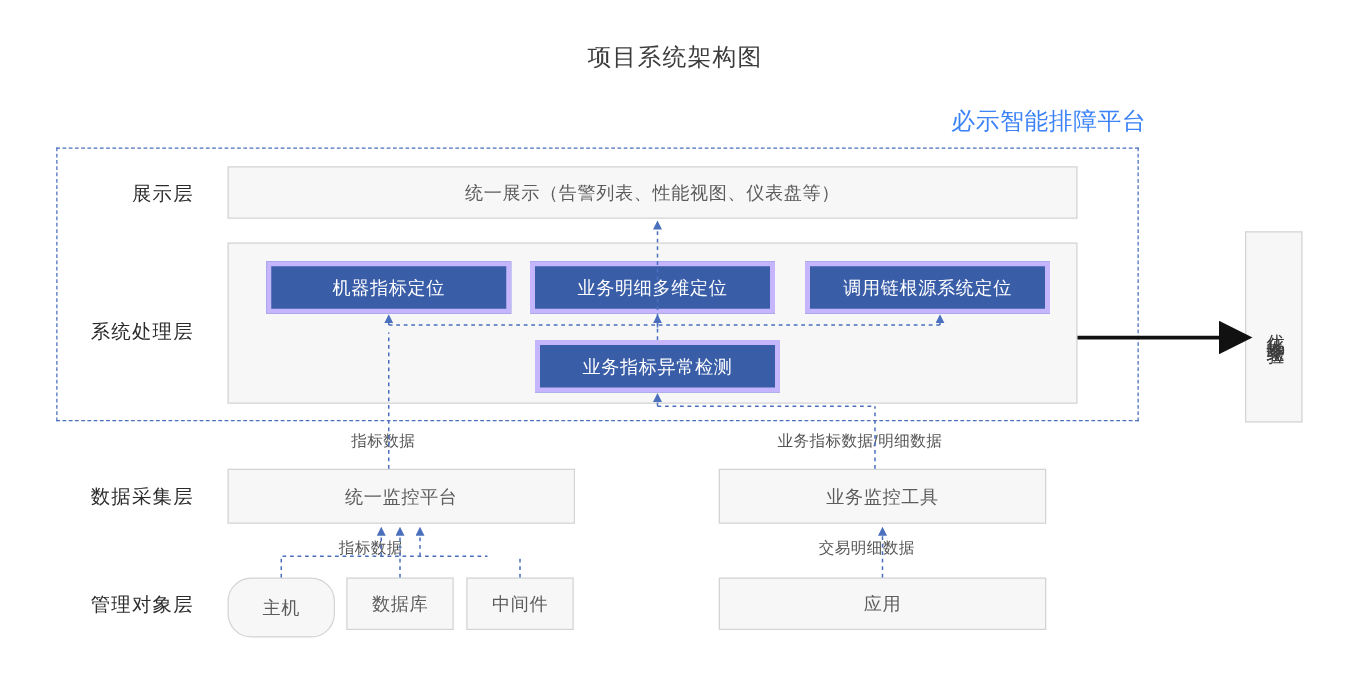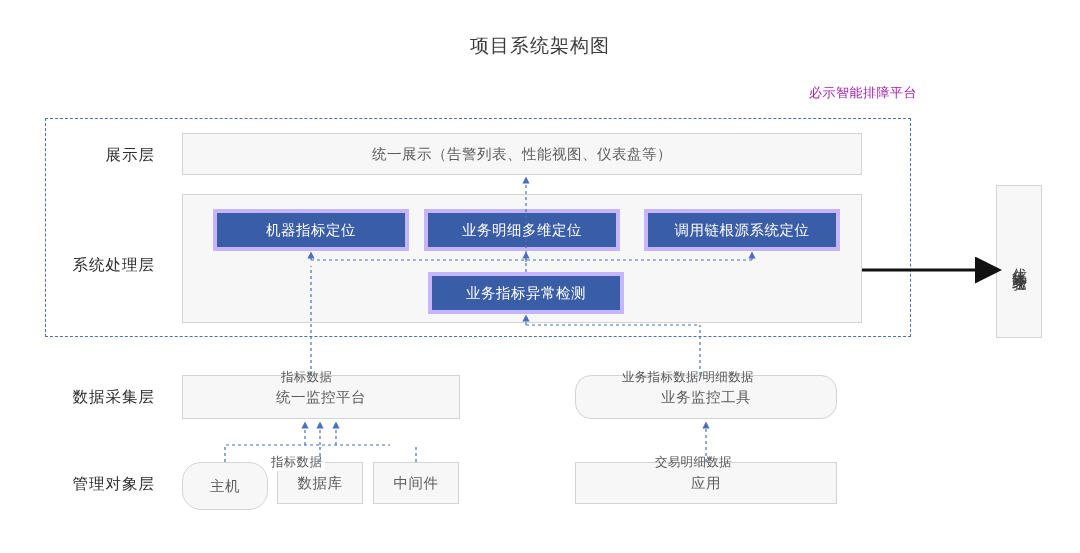--- a/index.html
+++ b/index.html
@@ -26,22 +26,22 @@
     text-align: center;
     font-size: 19px;
     color: #3c3c3c;
     letter-spacing: 1px;
   }
 
   
   .platform-label {
     position: absolute;
     right: 163px; top: 84px;
-    font-size: 13px;
-    color: #a21caf;
+    font-size: 19px;
+    color: #3b82f6;
     letter-spacing: 0.5px;
     text-align: right;
   }
 
   
   .dashed-region {
     position: absolute;
     left: 45px; top: 118px;
     width: 866px; height: 219px;
     border: 1.5px dashed #4a6fbd;
@@ -97,21 +97,21 @@
     font-size: 14.5px;
     color: #ffffff;
     letter-spacing: 0.5px;
   }
   .bbox-machine  { left: 213px; top: 209px; width: 196px; height: 42px; }
   .bbox-detail   { left: 424px; top: 209px; width: 196px; height: 42px; }
   .bbox-trace    { left: 644px; top: 209px; width: 196px; height: 42px; }
   .bbox-anomaly  { left: 428px; top: 272px; width: 196px; height: 42px; }
 
   .box-unimon    { left: 182px; top: 375px; width: 278px; height: 44px; }
-  .box-bizmon    { left: 575px; top: 375px; width: 262px; height: 44px; border-radius: 16px; }
+  .box-bizmon    { left: 575px; top: 375px; width: 262px; height: 44px; }
   .box-host      { left: 182px; top: 462px; width: 86px;  height: 48px; border-radius: 19px; }
   .box-db        { left: 277px; top: 462px; width: 86px;  height: 42px; }
   .box-mw        { left: 373px; top: 462px; width: 86px;  height: 42px; }
   .box-app       { left: 575px; top: 462px; width: 262px; height: 42px; }
 
   .box-expert {
     position: absolute;
     left: 996px; top: 185px; width: 46px; height: 153px;
     background: #f7f7f7;
     border: 1px solid #d4d4d4;
@@ -126,21 +126,20 @@
     text-orientation: upright;
   }
 
   
   .edge-label {
     position: absolute;
     font-size: 12.5px;
     color: #555555;
     white-space: nowrap;
     letter-spacing: 0.3px;
-    margin-top: 24px;
   }
   .el-metric-top   { left: 281px; top: 345px; }
   .el-biz-top      { left: 622px; top: 345px; }
   .el-metric-bot   { left: 268px; top: 430px; background:#ffffff; padding: 0 3px; }
   .el-trade-bot    { left: 655px; top: 430px; }
 
   
   #links {
     position: absolute;
     left: 0; top: 0;

